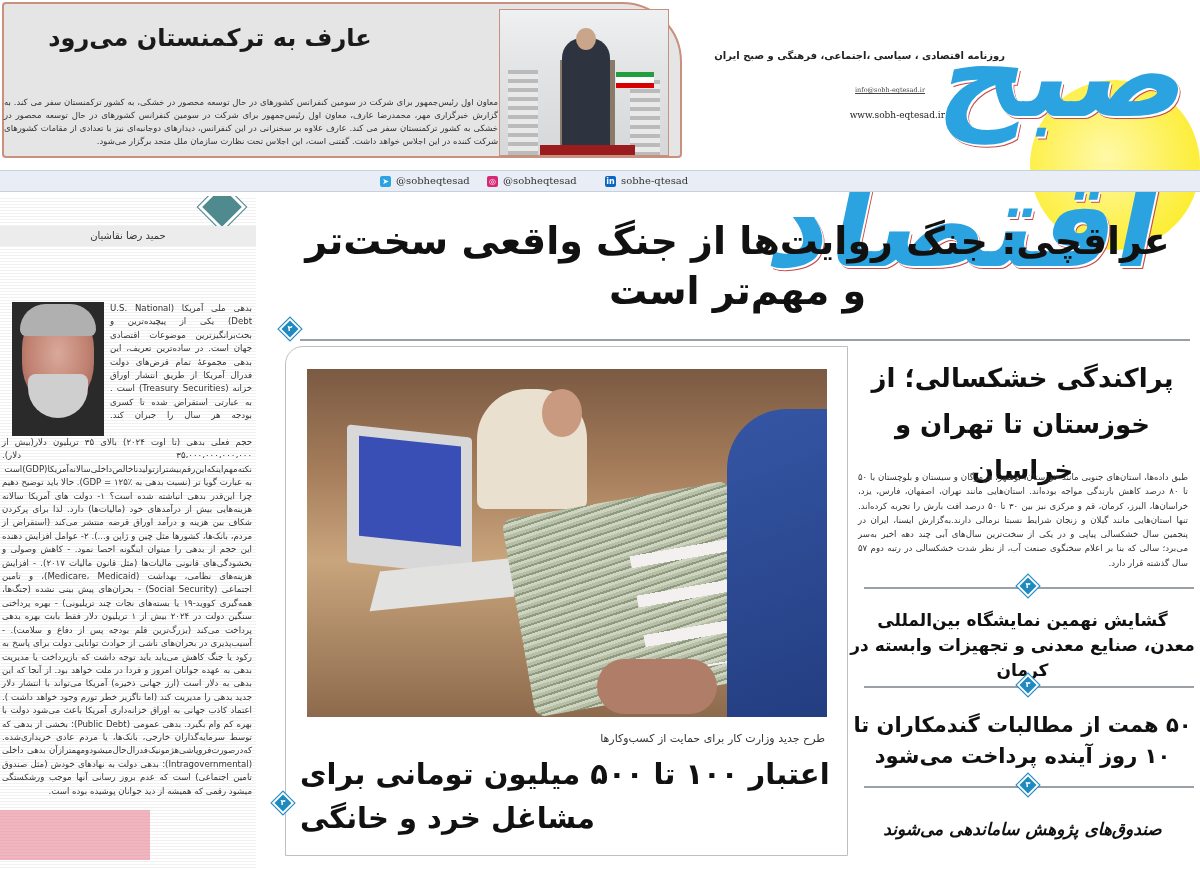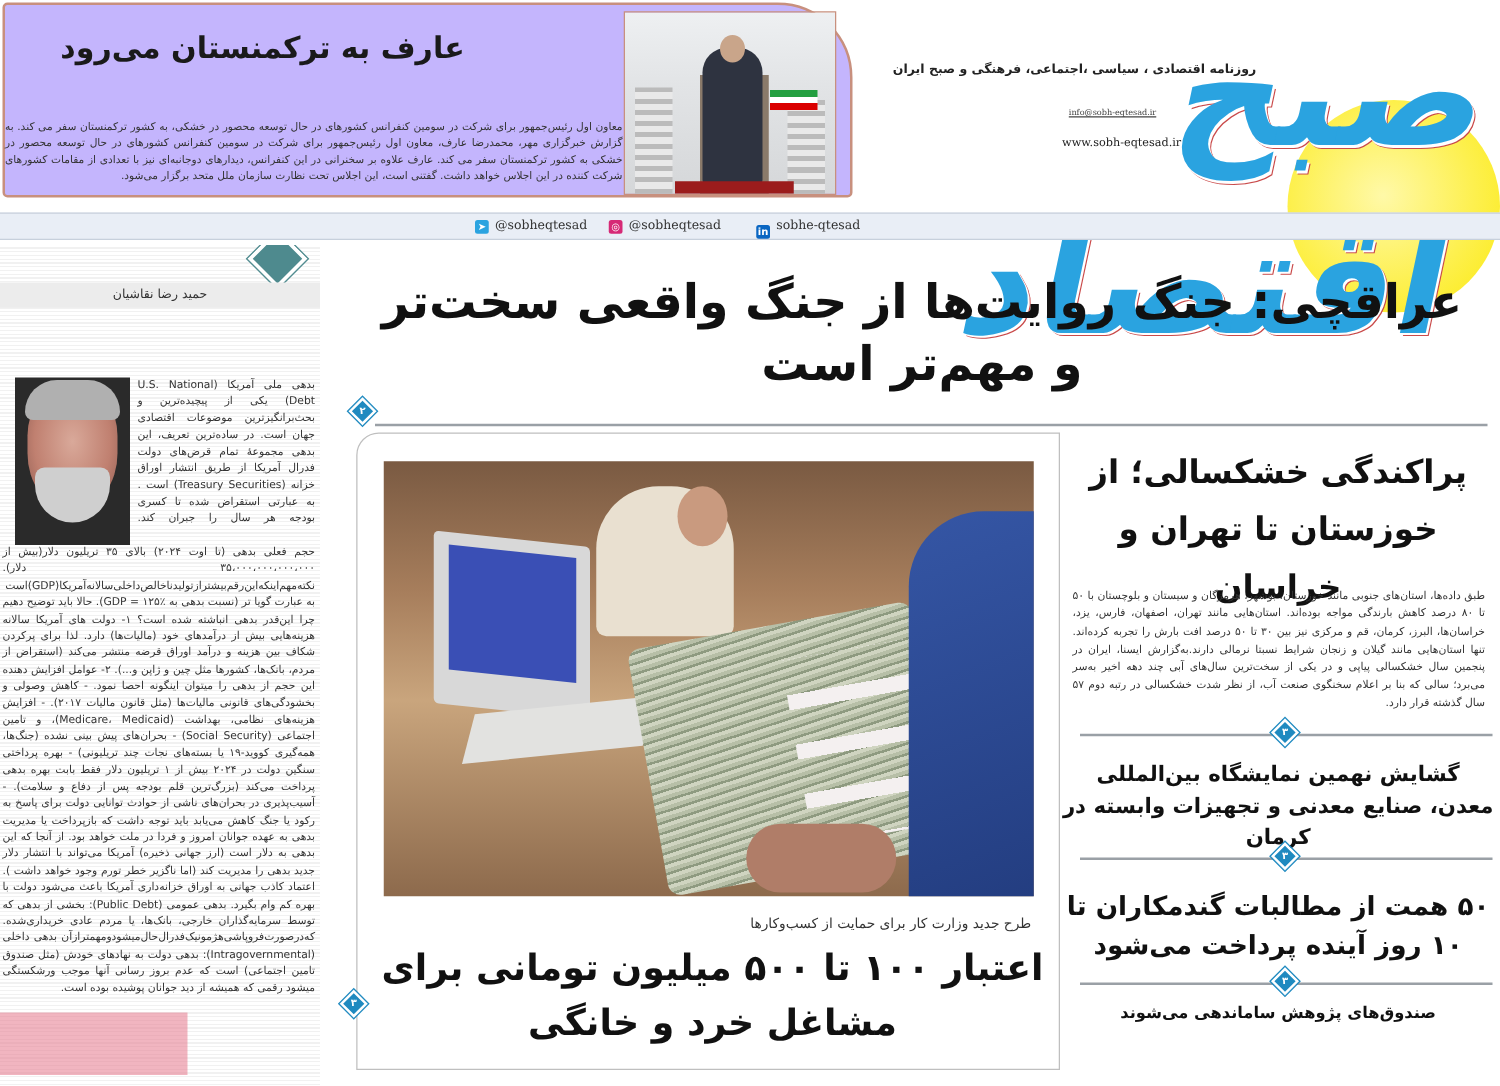--- a/index.html
+++ b/index.html
@@ -3,21 +3,21 @@
 <meta charset="utf-8">
 <style>
   * { box-sizing: border-box; margin: 0; padding: 0; }
   html, body { width: 1200px; height: 869px; overflow: hidden; background: #ffffff; }
   body { font-family: "DejaVu Sans", sans-serif; color: #1a1a1a; position: relative; direction: rtl; }
 
   
   .masthead { position: absolute; left: 0; top: 0; width: 1200px; height: 165px; }
   .top-story-box {
     position: absolute; left: 2px; top: 2px; width: 680px; height: 156px;
-    border: 2px solid #c8907e; border-radius: 4px 60px 4px 4px; background: #c4b5fd;
+    border: 2px solid #c8907e; border-radius: 4px 60px 4px 4px; background: #e5e5e5;
   }
   .top-story-title {
     position: absolute; right: 290px; top: 20px; width: 360px;
     font-family: "DejaVu Sans", sans-serif; font-weight: bold; font-size: 24px; text-align: center;
   }
   .top-story-body {
     position: absolute; right: 182px; top: 92px; width: 494px;
     font-size: 8.5px; line-height: 13px; color: #333; text-align: justify;
   }
   .top-story-photo {
@@ -97,21 +97,21 @@
   .fp-screen { position: absolute; left: 12px; top: 10px; width: 102px; height: 100px; background: #3a4fb5; }
   .fp-keyboard { position: absolute; left: 70px; top: 195px; width: 140px; height: 40px; background: #e2e2e0; transform: skewX(-20deg) rotate(-6deg); }
   .fp-man { position: absolute; left: 170px; top: 20px; width: 110px; height: 120px; background: #e9e0d0; border-radius: 50px 50px 8px 8px; }
   .fp-man-head { position: absolute; left: 235px; top: 20px; width: 40px; height: 48px; background: #c99a7f; border-radius: 50%; }
   .fp-money { position: absolute; left: 210px; top: 130px; width: 230px; height: 200px; background: repeating-linear-gradient(172deg, #b7bfa7 0 3px, #8e9a80 3px 5px, #cfd4c0 5px 8px); transform: rotate(-10deg); border-radius: 10px; }
   .fp-bands { position: absolute; left: 330px; top: 150px; width: 100px; height: 150px; background: repeating-linear-gradient(180deg, transparent 0 28px, #f4f0f0 28px 40px); transform: rotate(-10deg); }
   .fp-suit { position: absolute; left: 420px; top: 40px; width: 110px; height: 310px; background: linear-gradient(160deg,#3556a5,#233d80); border-radius: 60px 0 0 0; }
   .fp-hand { position: absolute; left: 290px; top: 290px; width: 120px; height: 55px; background: #b07d68; border-radius: 30px; }
 
   .feature-caption { position: absolute; right: 375px; top: 732px; font-size: 11px; color: #333; white-space: nowrap; }
-  .feature-title { position: absolute; left: 300px; top: 752px; width: 540px; text-align: center; font-weight: bold; font-size: 29px; line-height: 44px; color: #111; }
+  .feature-title { position: absolute; left: 300px; top: 752px; width: 540px; text-align: left; font-weight: bold; font-size: 29px; line-height: 44px; color: #111; }
 
   
   .right-title { position: absolute; left: 850px; top: 355px; width: 345px; text-align: center; font-weight: bold; font-size: 26px; line-height: 46px; letter-spacing: -0.5px; color: #111; }
   .right-body { position: absolute; left: 858px; top: 470px; width: 330px; font-size: 8.6px; line-height: 14.3px; color: #333; text-align: justify; }
   .brief { position: absolute; left: 850px; width: 345px; text-align: center; font-weight: bold; color: #111; }
 </style>
 </head>
 <body>
 
 <div class="masthead">
@@ -134,21 +134,21 @@
     <div class="logo-sun"></div>
     <div class="logo-text">صبح اقتصاد</div>
     <div class="logo-tagline">روزنامه اقتصادی ، سیاسی ،اجتماعی، فرهنگی و صبح ایران</div>
     <div class="logo-email">info@sobh-eqtesad.ir</div>
     <div class="logo-web">www.sobh-eqtesad.ir</div>
   </div>
 </div>
 
 <div class="info-bar">
 
-  <div class="info-social" style="left: 605px; align-items: flex-end;">
+  <div class="info-social" style="left: 605px;">
     <span class="soc-icon" style="background:#0a66c2;">in</span>
     <span>sobhe-qtesad</span>
   </div>
   <div class="info-social" style="left: 487px;">
     <span class="soc-icon" style="background:#d62976;">◎</span>
     <span>@sobheqtesad</span>
   </div>
   <div class="info-social" style="left: 380px;">
     <span class="soc-icon" style="background:#2aa3e0;">➤</span>
     <span>@sobheqtesad</span>
@@ -206,13 +206,13 @@
 <div class="hr-line" style="left: 864px; top: 686px; width: 330px;"></div>
 <div class="page-marker" style="left: 1020px; top: 677px;">
   <span>۳</span>
 </div>
 <div class="brief" style="top: 710px; font-size: 21px; line-height: 31px;">۵۰ همت از مطالبات گندمکاران تا ۱۰ روز آینده پرداخت می‌شود</div>
 
 <div class="hr-line" style="left: 864px; top: 786px; width: 330px;"></div>
 <div class="page-marker" style="left: 1020px; top: 777px;">
   <span>۳</span>
 </div>
-<div class="brief" style="top: 798px; font-size: 13px; line-height: 26px;">صندوق‌های پژوهش ساماندهی می‌شوند</div>
+<div class="brief" style="top: 816px; font-size: 17px; line-height: 26px; font-style: italic;">صندوق‌های پژوهش ساماندهی می‌شوند</div>
 
 </body></html>

